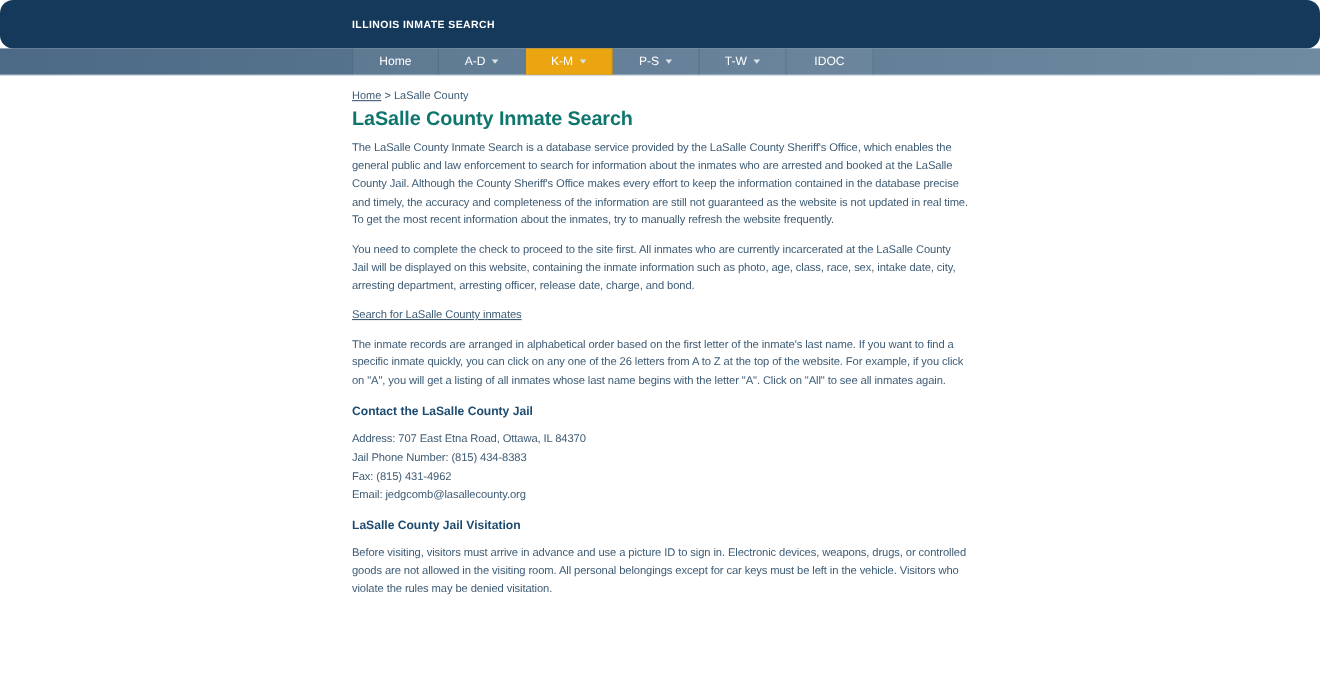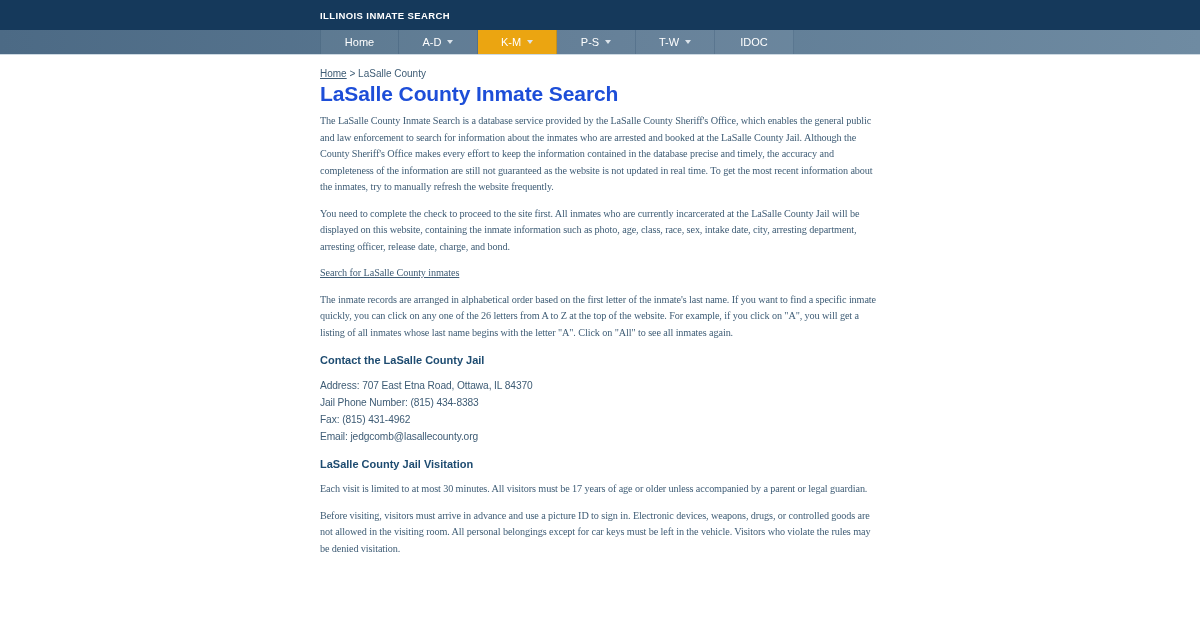--- a/index.html
+++ b/index.html
@@ -5,21 +5,21 @@
   * { box-sizing: border-box; }
   html, body { margin: 0; padding: 0; }
   body {
     width: 1200px; height: 620px; overflow: hidden;
     background: #ffffff;
     font-family: "Liberation Sans", sans-serif;
   }
   .container { width: 560px; margin: 0 auto; }
 
   
-  .topbar { height: 30px; background: #15395b; }
+  .topbar { height: 44px; background: #15395b; border-radius: 12px; }
   .topbar .container { height: 100%; display: flex; align-items: center; }
   .topbar-title {
     color: #ffffff; font-size: 9.5px; font-weight: bold; letter-spacing: 0.4px;
   }
 
   
   .navbar {
     height: 25px;
     background: linear-gradient(90deg, #4c6a85 0%, #6f8ba2 100%);
     border-bottom: 1px solid #cdd9e2;
@@ -39,30 +39,30 @@
     display: inline-block; width: 0; height: 0;
     border-left: 3.5px solid transparent; border-right: 3.5px solid transparent;
     border-top: 4px solid #dbe3ea; margin-left: 6px;
   }
 
   
   .content { padding-top: 12px; }
   .breadcrumb { font-size: 10px; color: #3e5c75; line-height: 13px; }
   .breadcrumb a { color: #3e5c75; text-decoration: underline; cursor: pointer; }
   h1 {
-    font-size: 21px; font-weight: bold; color: #1d4ed8;
+    font-size: 18px; font-weight: bold; color: #0f766e;
     margin: 5px 0 0 0; line-height: 18px; letter-spacing: -0.1px;
   }
   h2 {
     font-size: 11px; font-weight: bold; color: #1d4b70;
     margin: 12px 0 0 0; line-height: 14px;
   }
   p {
     font-size: 10.2px; color: #3e5c75; line-height: 16.5px;
-    letter-spacing: -0.1px; margin: 10px 0; font-family: Liberation Serif, serif;
+    letter-spacing: -0.1px; margin: 10px 0;
   }
   a.textlink { color: #3e5c75; text-decoration: underline; cursor: pointer; }
   .contact-lines { margin: 10px 0; }
   .contact-line { font-size: 10.2px; color: #3e5c75; line-height: 17px; letter-spacing: -0.1px; }
 </style>
 </head>
 <body>
 
 <header class="topbar">
   <div class="container">
@@ -123,17 +123,16 @@
 
   <div class="contact-lines">
     <div class="contact-line">Address: 707 East Etna Road, Ottawa, IL 84370</div>
     <div class="contact-line">Jail Phone Number: (815) 434-8383</div>
     <div class="contact-line">Fax: (815) 431-4962</div>
     <div class="contact-line">Email: jedgcomb@lasallecounty.org</div>
   </div>
 
   <h2>LaSalle County Jail Visitation</h2>
 
-  <p>Each visit is limited to at most 30 minutes. All visitors must be 17 years of age or older unless accompanied by a parent or legal guardian.</p>
 
   <p>Before visiting, visitors must arrive in advance and use a picture ID to sign in. Electronic devices, weapons, drugs, or controlled goods are not allowed in the visiting room. All personal belongings except for car keys must be left in the vehicle. Visitors who violate the rules may be denied visitation.</p>
 
 </main>
 
 </body></html>

